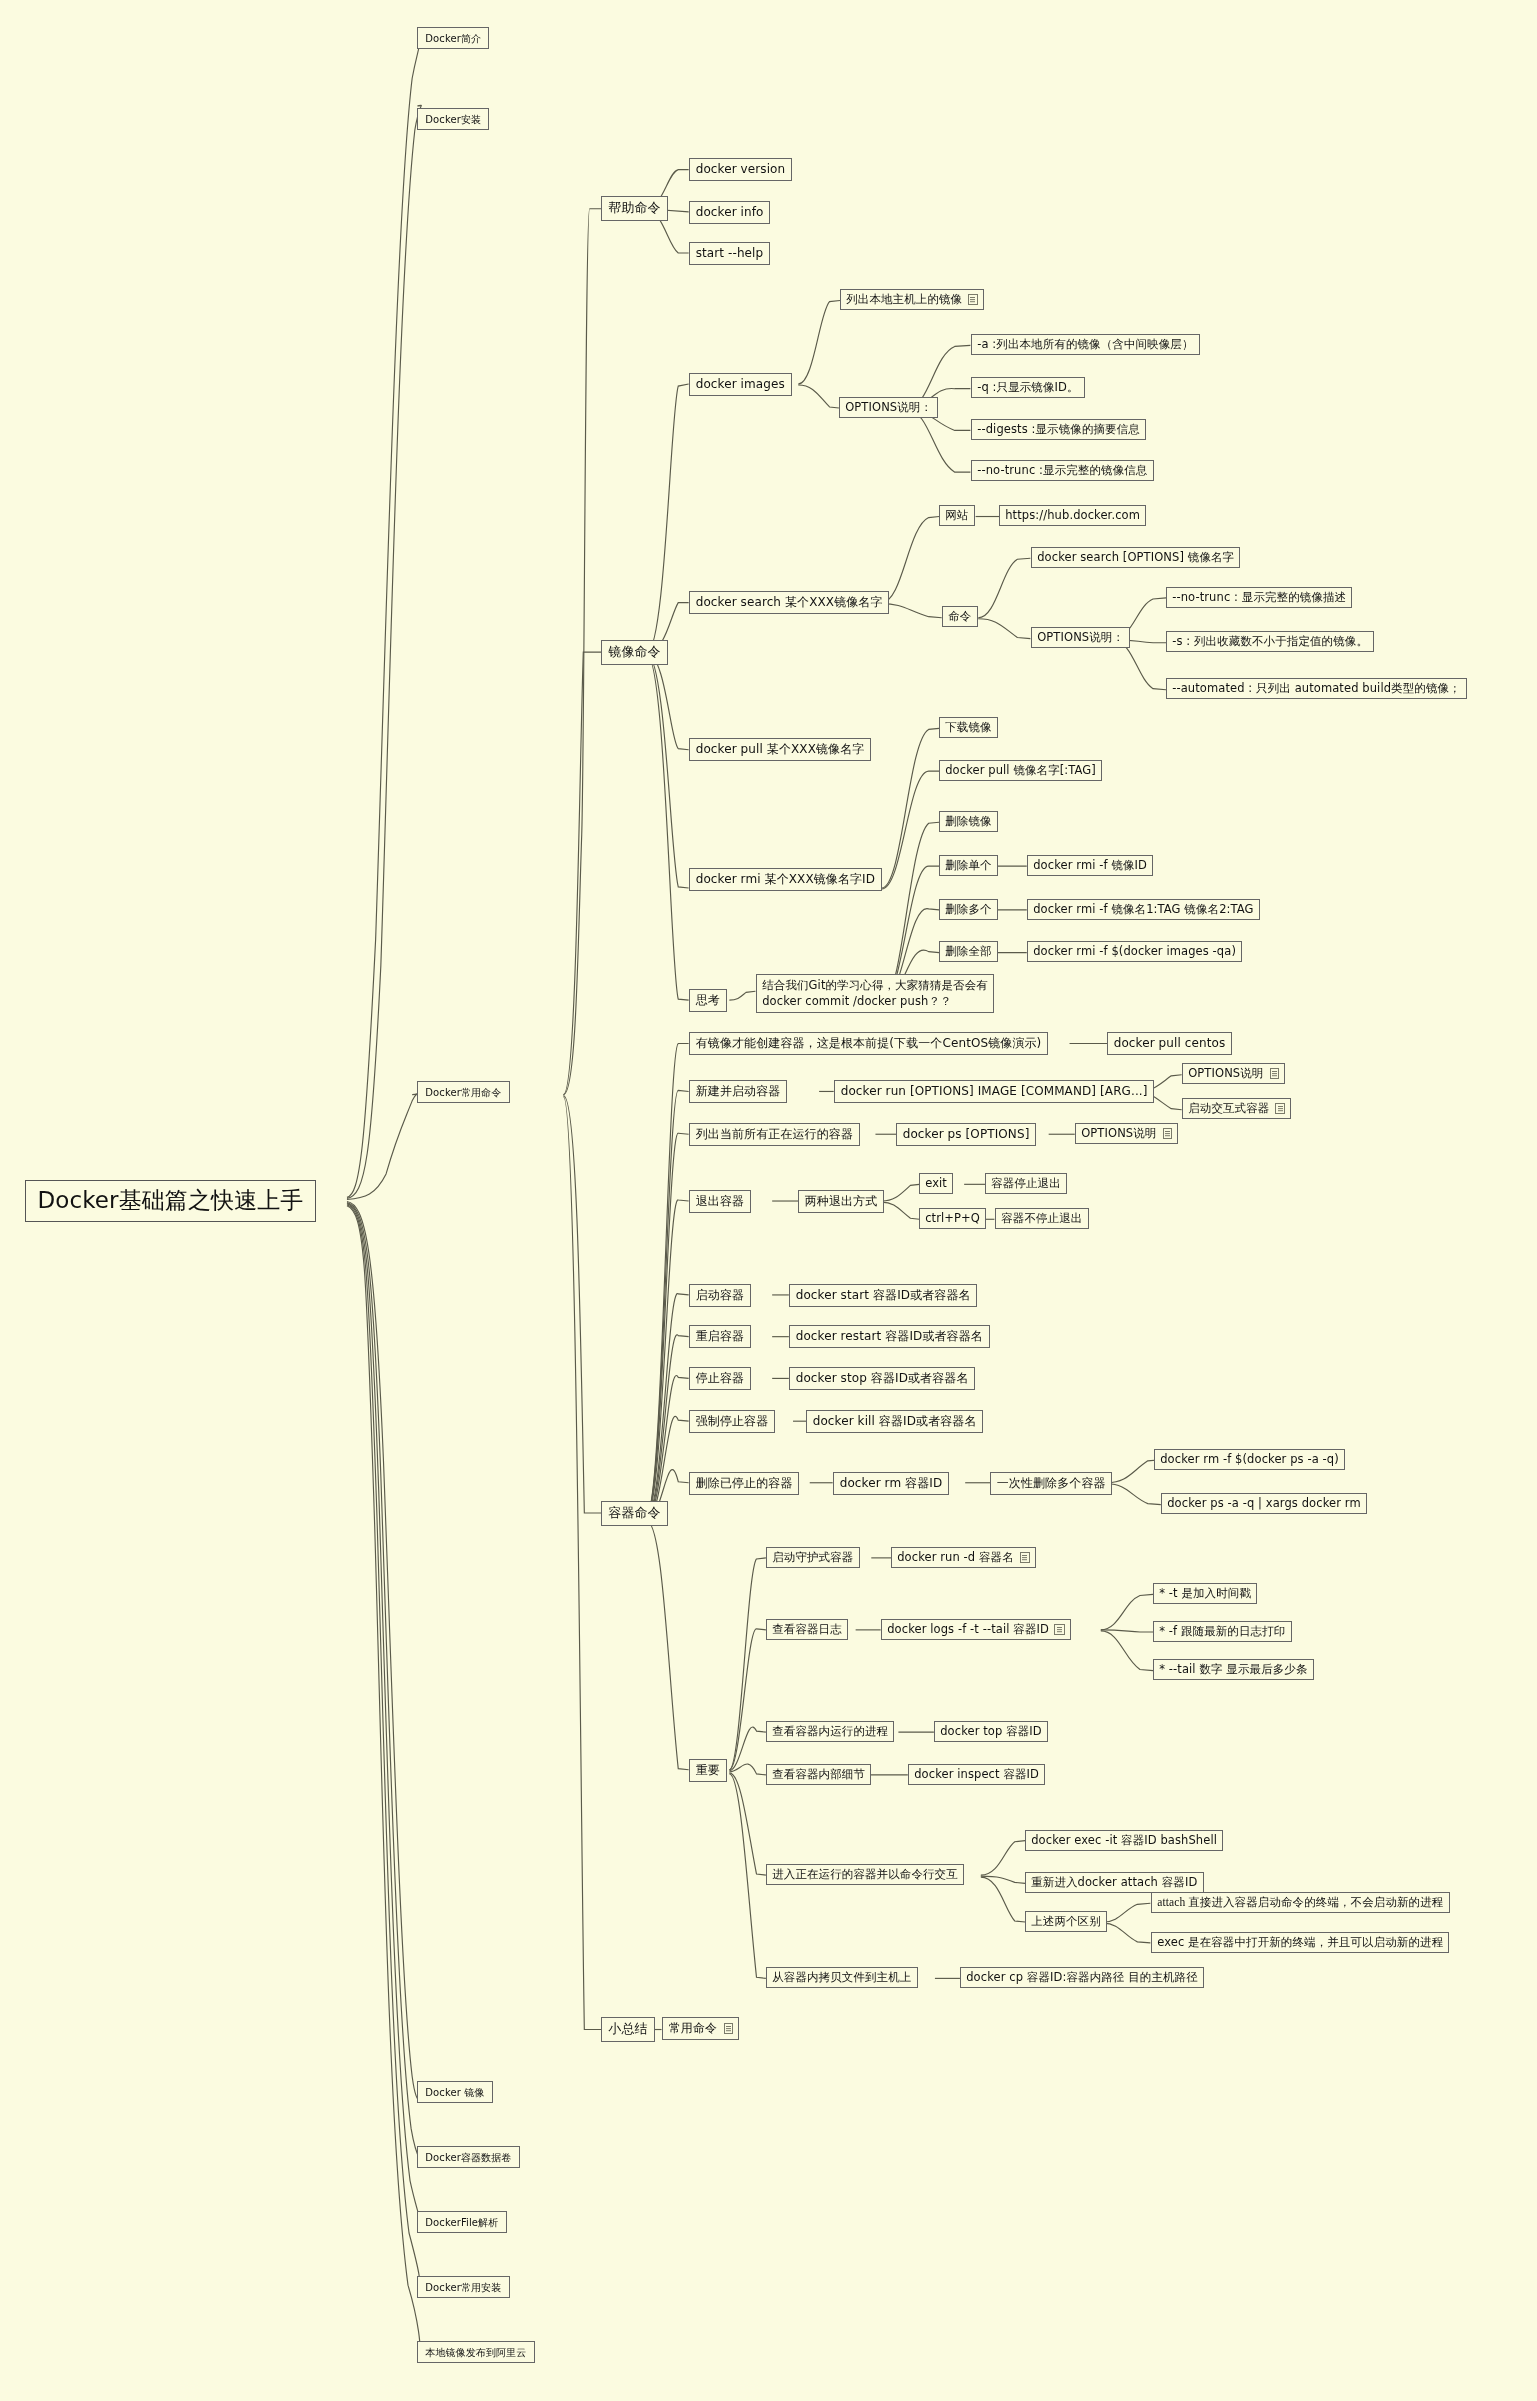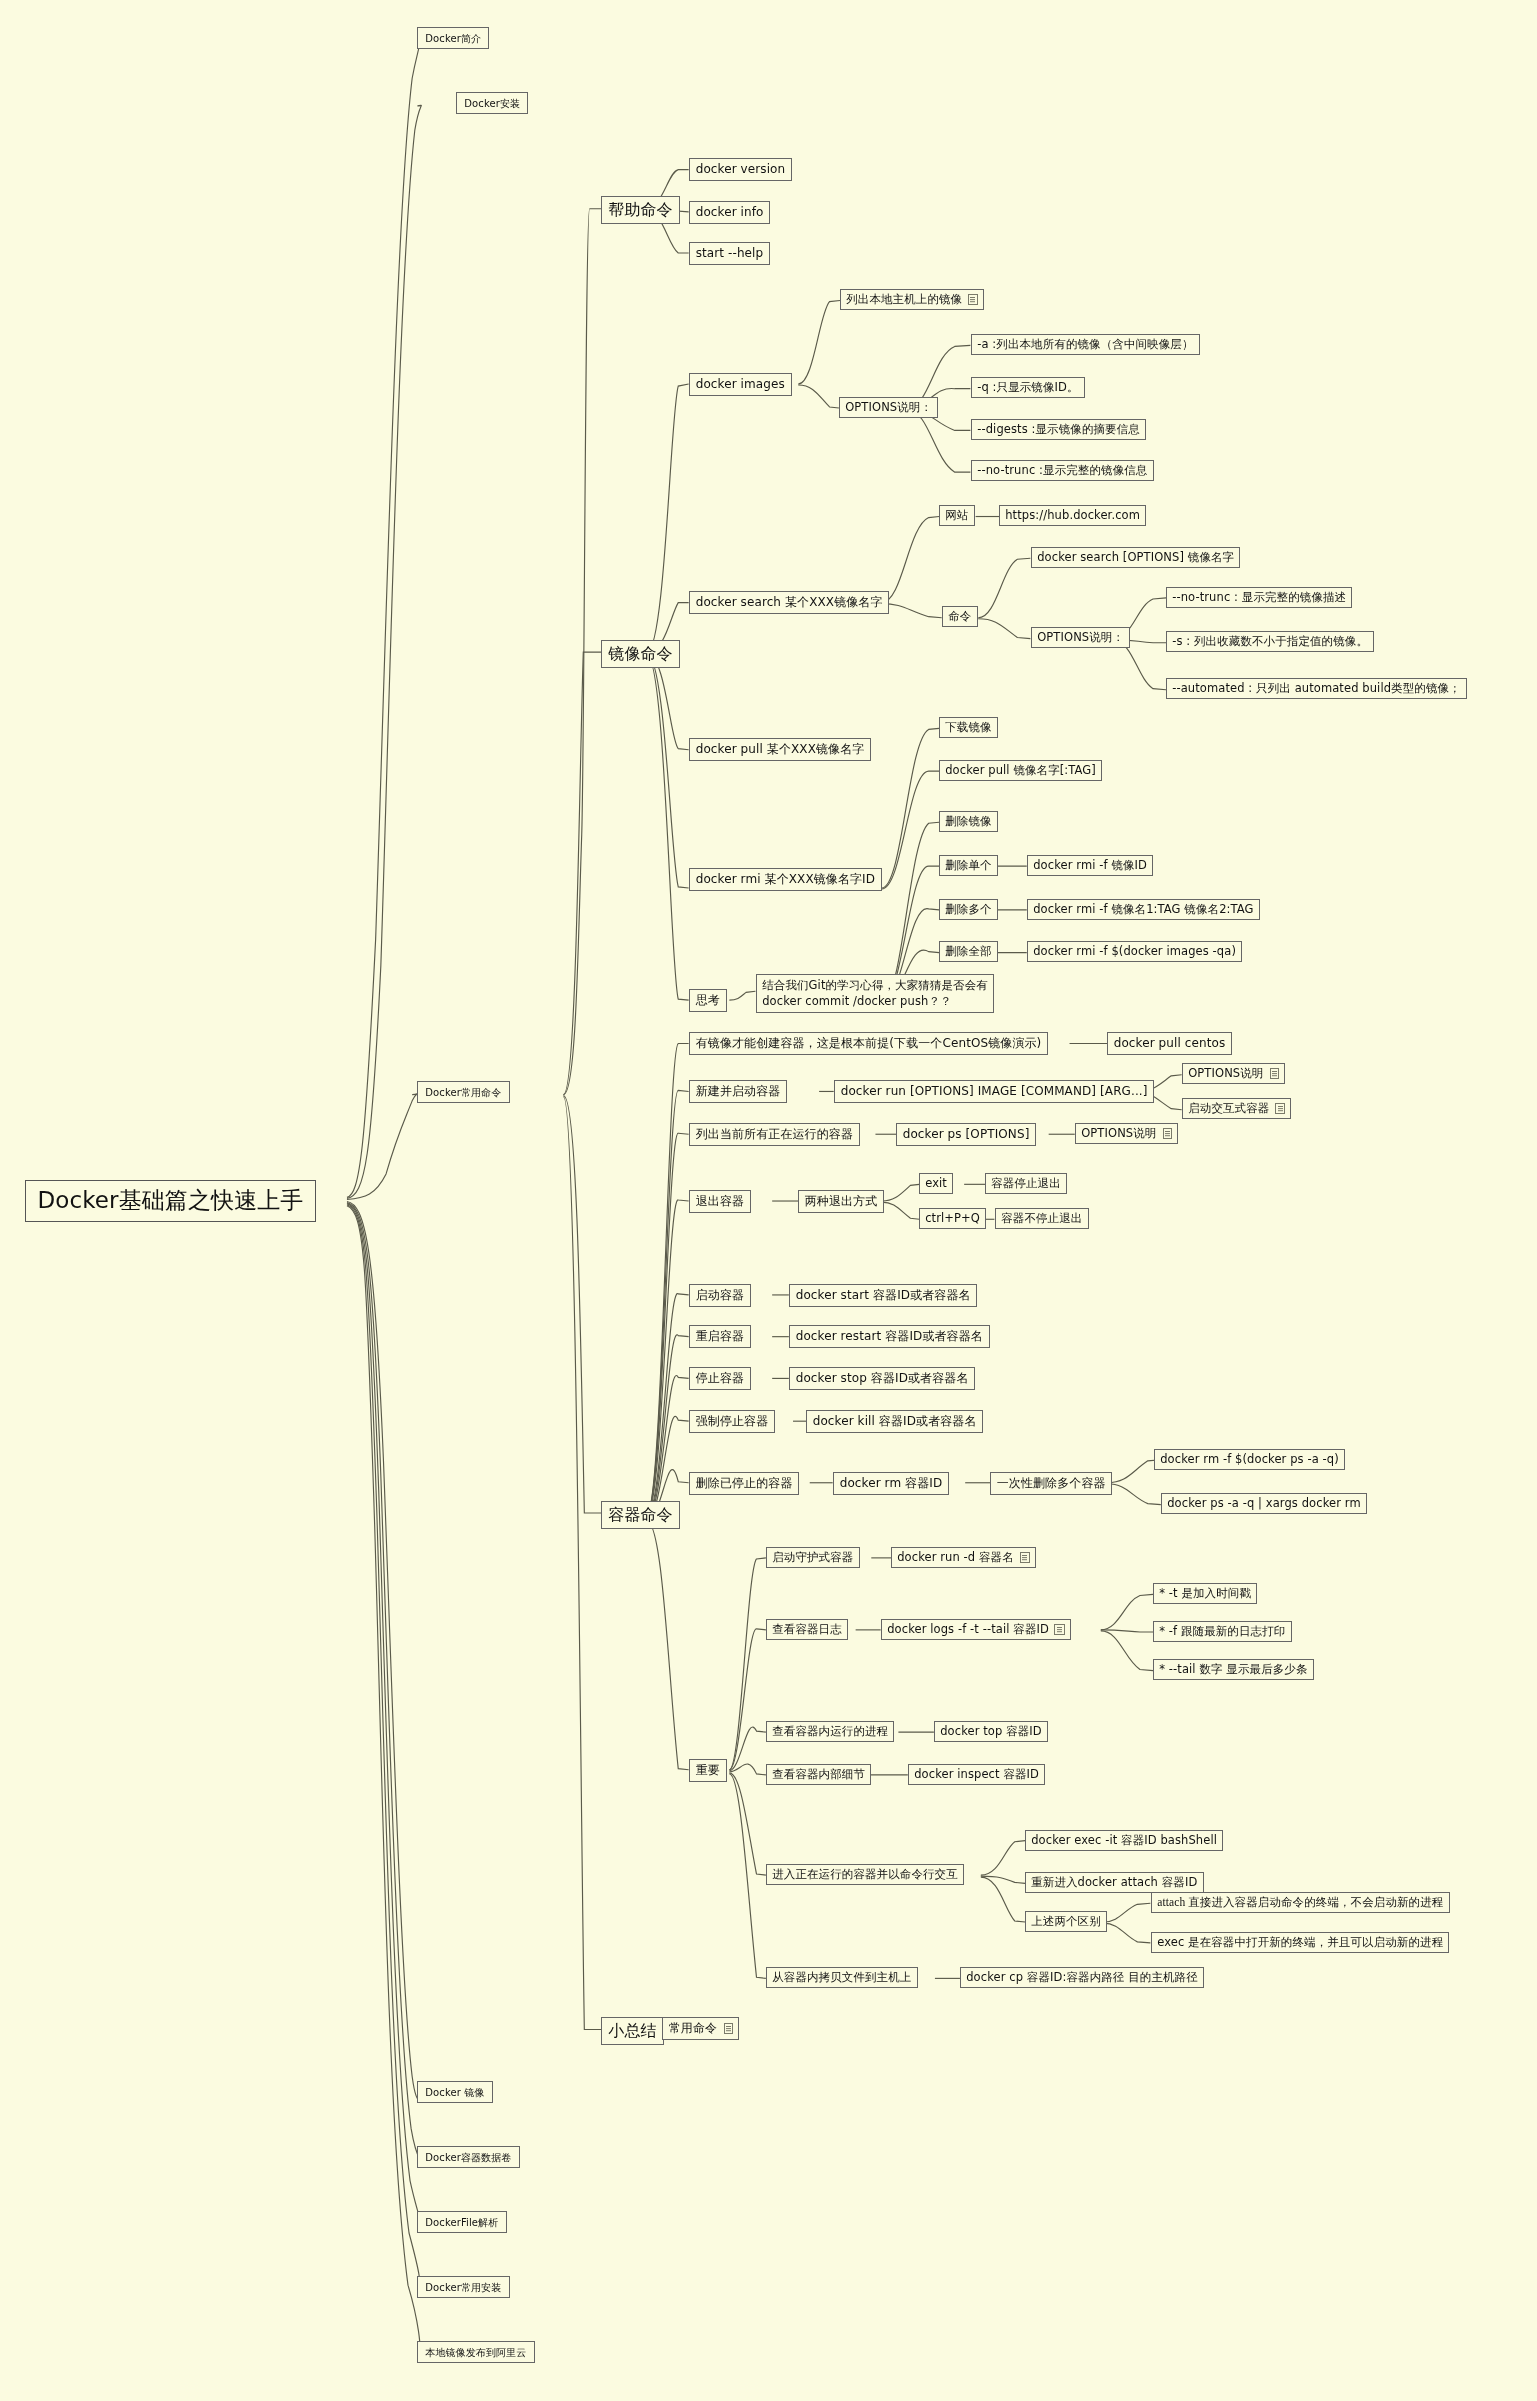--- a/index.html
+++ b/index.html
@@ -47,21 +47,21 @@
   .root {
     font-size: 23px;
     padding: 7.3px 11.5px;
     border: 0.5px solid #555;
   }
   .lvl1 {
     font-size: 10px;
     padding: 4.7px 7.3px;
   }
   .lvl2 {
-    font-size: 16px;
+    font-size: 13px;
     padding: 4.2px 6.3px;
   }
   .lvl3 {
     font-size: 12px;
     padding: 3.7px 5.7px;
   }
   .lvl4 {
     font-size: 11.5px;
     padding: 3.1px 5.2px;
   }
@@ -200,21 +200,21 @@
     </g>
   </svg>
 
   <div class="node root" style="left:25px; top:1180px;">
     <span class="lbl">Docker基础篇之快速上手</span>
   </div>
 
   <div class="node lvl1" style="left:417px; top:27px;">
     <span class="lbl">Docker简介</span>
   </div>
-  <div class="node lvl1" style="left:417px; top:92px;margin-left:39px;">
+  <div class="node lvl1" style="left:417px; top:108px;">
     <span class="lbl">Docker安装</span>
   </div>
   <div class="node lvl1" style="left:417px; top:1081px;">
     <span class="lbl">Docker常用命令</span>
   </div>
   <div class="node lvl1" style="left:417px; top:2081px;">
     <span class="lbl">Docker 镜像</span>
   </div>
   <div class="node lvl1" style="left:417px; top:2146px;">
     <span class="lbl">Docker容器数据卷</span>

